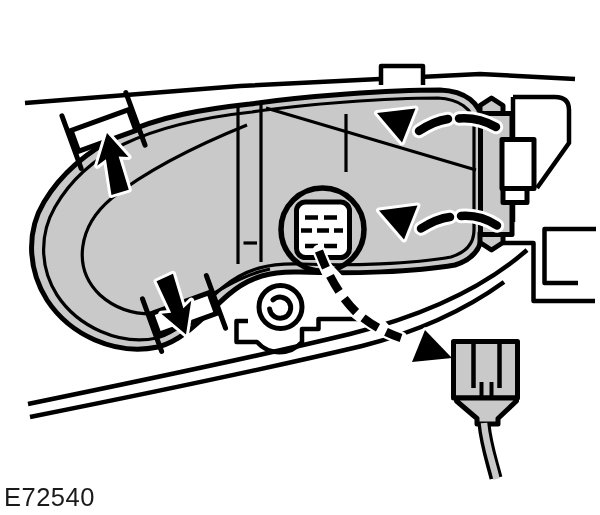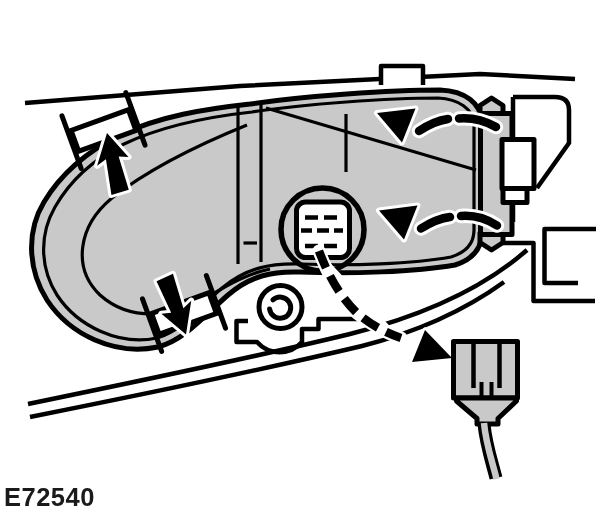--- a/index.html
+++ b/index.html
@@ -1,17 +1,17 @@
 <!DOCTYPE html>
 <html style="--background: #ffffff; --outline: #000000; --part_fill: #c9c9c9; --label_text: #1a1a1a;"><head>
 <meta charset="utf-8">
 <style>
   html,body{margin:0;padding:0;background:var(--background,#fff);}
   #stage{position:relative;width:596px;height:515px;background:var(--background,#fff);overflow:hidden;
-         font-family:"Liberation Sans",sans-serif;font-weight:bold;}
+         font-family:"Liberation Sans",sans-serif;}
   svg{display:block}
   .ln{stroke:var(--outline,#000);fill:none;stroke-width:4.5;stroke-linejoin:round;}
   .thin{stroke:var(--outline,#000);fill:none;stroke-width:3.2;}
   .part{fill:var(--part_fill,#c9c9c9);stroke:var(--outline,#000);stroke-width:5;stroke-linejoin:round;}
   .whitebox{fill:#ffffff;stroke:var(--outline,#000);stroke-width:5;stroke-linejoin:round;}
   .blk{fill:var(--outline,#000);}
   .case{stroke:#ffffff;fill:#ffffff;}
   .figcode{font-size:25.5px;letter-spacing:.5px;fill:var(--label_text,#1a1a1a);}
 </style>
 </head>

